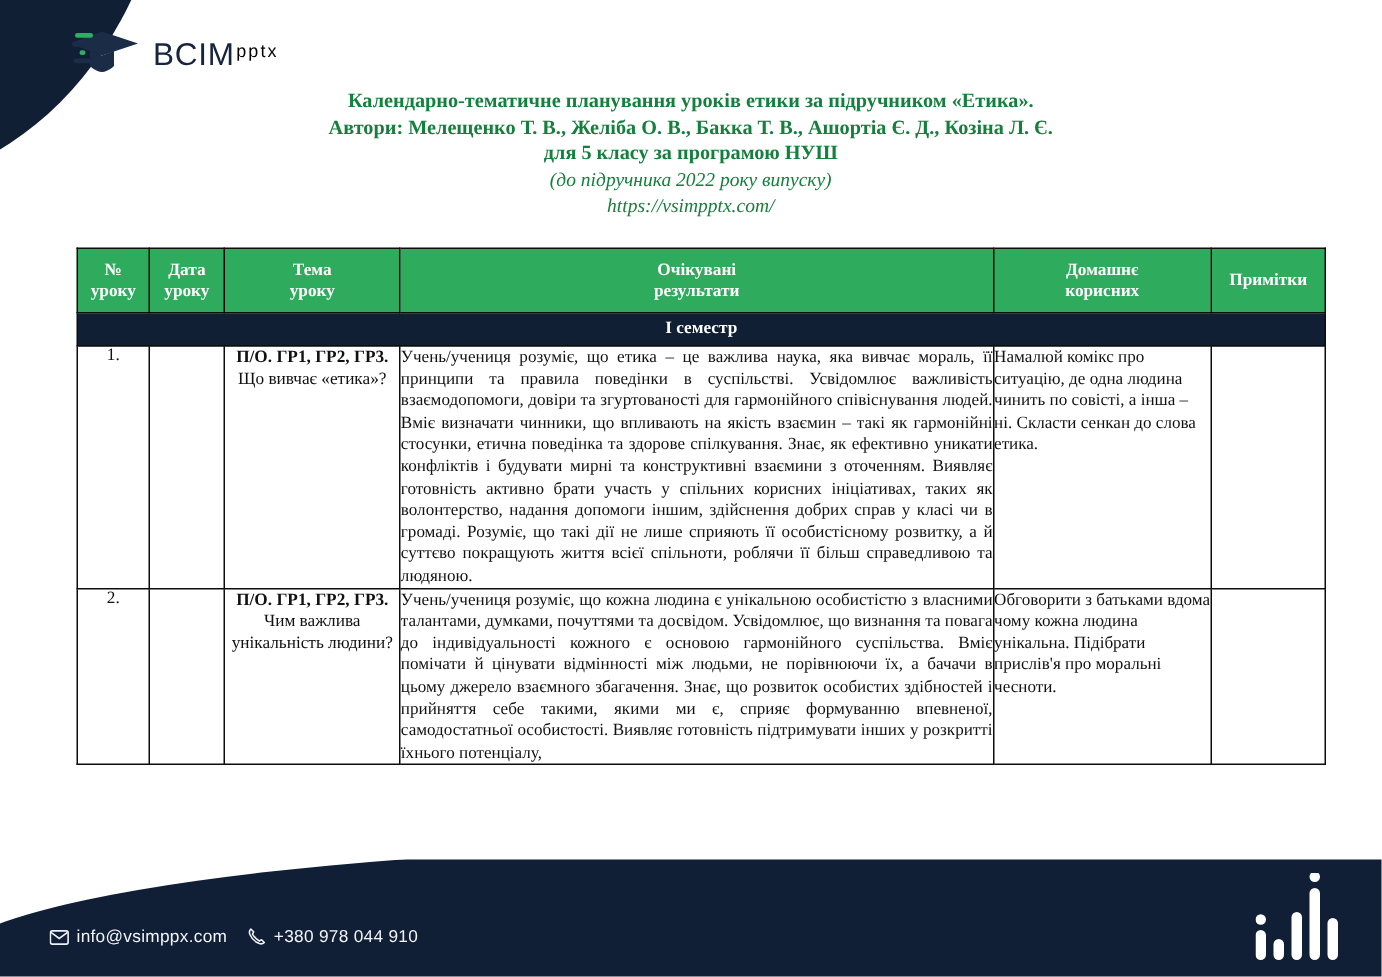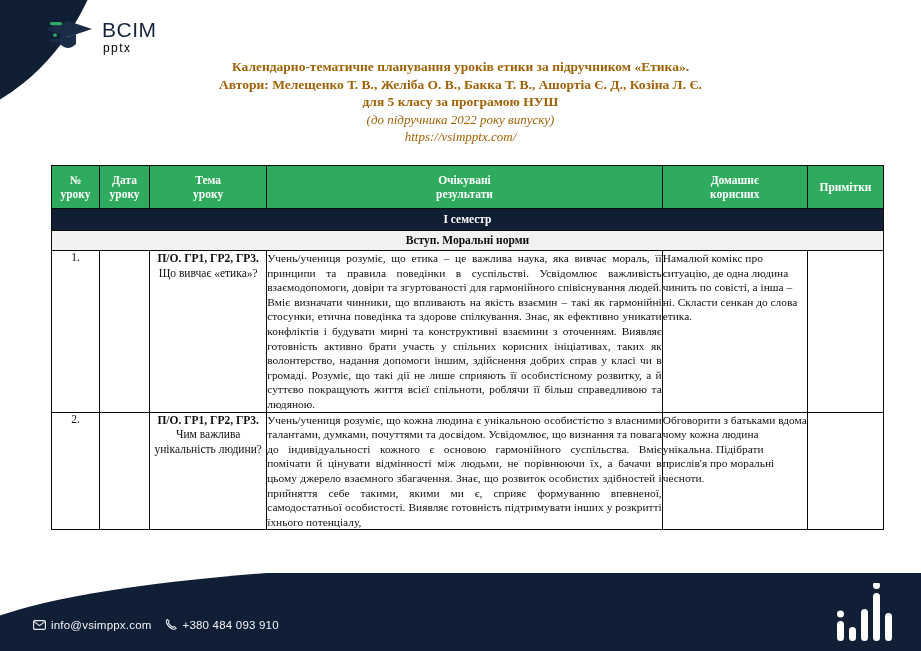--- a/index.html
+++ b/index.html
@@ -81,21 +81,21 @@
     position: absolute;
     left: 48px;
     top: 17px;
     display: flex;
     align-items: center;
     gap: 8px;
     z-index: 4;
   }
   .logo-text {
     display: flex;
-    flex-direction: column;
+    flex-direction: row;
     line-height: 1;
     font-family: "Liberation Sans", "DejaVu Sans", sans-serif;
   }
   .logo-text .logo-main {
     font-size: 21px;
     color: #16253d;
     letter-spacing: .5px;
     font-weight: 400;
   }
   .logo-text .logo-sub {
@@ -111,21 +111,21 @@
     position: absolute;
     left: 0;
     top: 58px;
     width: 921px;
     text-align: center;
     z-index: 2;
   }
   .title-block .t-line {
     font-size: 13.5px;
     font-weight: bold;
-    color: #a16207;
+    color: #15803d;
     line-height: 17.5px;
     white-space: nowrap;
   }
   .title-block .t-line.italic {
     font-style: italic;
     font-weight: normal;
     font-size: 13px;
   }
 
   
@@ -277,23 +277,20 @@
       </th>
       <th>
         <span class="hdr-two-line">Примітки</span>
       </th>
     </tr>
   </thead>
   <tbody>
     <tr class="row-semester">
       <td colspan="6">I семестр</td>
     </tr>
-    <tr class="row-section">
-      <td colspan="6">Вступ. Моральні норми</td>
-    </tr>
 
     <tr>
       <td class="cell-num">1.</td>
       <td class="cell-date"></td>
       <td class="cell-topic"><b>П/О. ГР1, ГР2, ГР3.</b><span> Що вивчає «етика»?</span></td>
       <td class="cell-results">Учень/учениця розуміє, що етика – це важлива наука, яка вивчає мораль, її принципи та правила поведінки в суспільстві. Усвідомлює важливість взаємодопомоги, довіри та згуртованості для гармонійного співіснування людей. Вміє визначати чинники, що впливають на якість взаємин – такі як гармонійні стосунки, етична поведінка та здорове спілкування. Знає, як ефективно уникати конфліктів і будувати мирні та конструктивні взаємини з оточенням. Виявляє готовність активно брати участь у спільних корисних ініціативах, таких як волонтерство, надання допомоги іншим, здійснення добрих справ у класі чи в громаді. Розуміє, що такі дії не лише сприяють її особистісному розвитку, а й суттєво покращують життя всієї спільноти, роблячи її більш справедливою та людяною.</td>
       <td class="cell-hw">Намалюй комікс про ситуацію, де одна людина чинить по совісті, а інша – ні. Скласти сенкан до слова етика.</td>
       <td class="cell-notes"></td>
     </tr>
 
@@ -321,21 +318,21 @@
       </svg>
     </span>
     <span>info@vsimppx.com</span>
   </span>
   <span class="c-item">
     <span>
       <svg width="13" height="13" viewBox="0 0 13 13">
         <path d="M2.2 1.4 C1.2 2.4 1 3.6 1.6 5 C2.6 7.4 5.1 9.9 7.6 10.9 C9 11.5 10.2 11.3 11.2 10.3 L9.4 8.5 L7.9 9.3 C6.7 8.6 4 5.9 3.3 4.7 L4.1 3.2 Z" fill="none" stroke="#eef1f6" stroke-width="1.05" stroke-linejoin="round"></path>
       </svg>
     </span>
-    <span>+380 484 093 910</span>
+    <span>+380 978 044 910</span>
   </span>
 </div>
 
 <div class="footer-bars">
   <svg width="62" height="58" viewBox="0 0 62 58">
     <rect x="0" y="38" width="7" height="20" rx="3.5" fill="#ffffff"></rect>
     <circle cx="3.5" cy="31" r="3.5" fill="#ffffff"></circle>
     <rect x="12" y="44" width="7" height="14" rx="3.5" fill="#ffffff"></rect>
     <rect x="24" y="26" width="7" height="32" rx="3.5" fill="#ffffff"></rect>
     <rect x="36" y="10" width="7" height="48" rx="3.5" fill="#ffffff"></rect>

